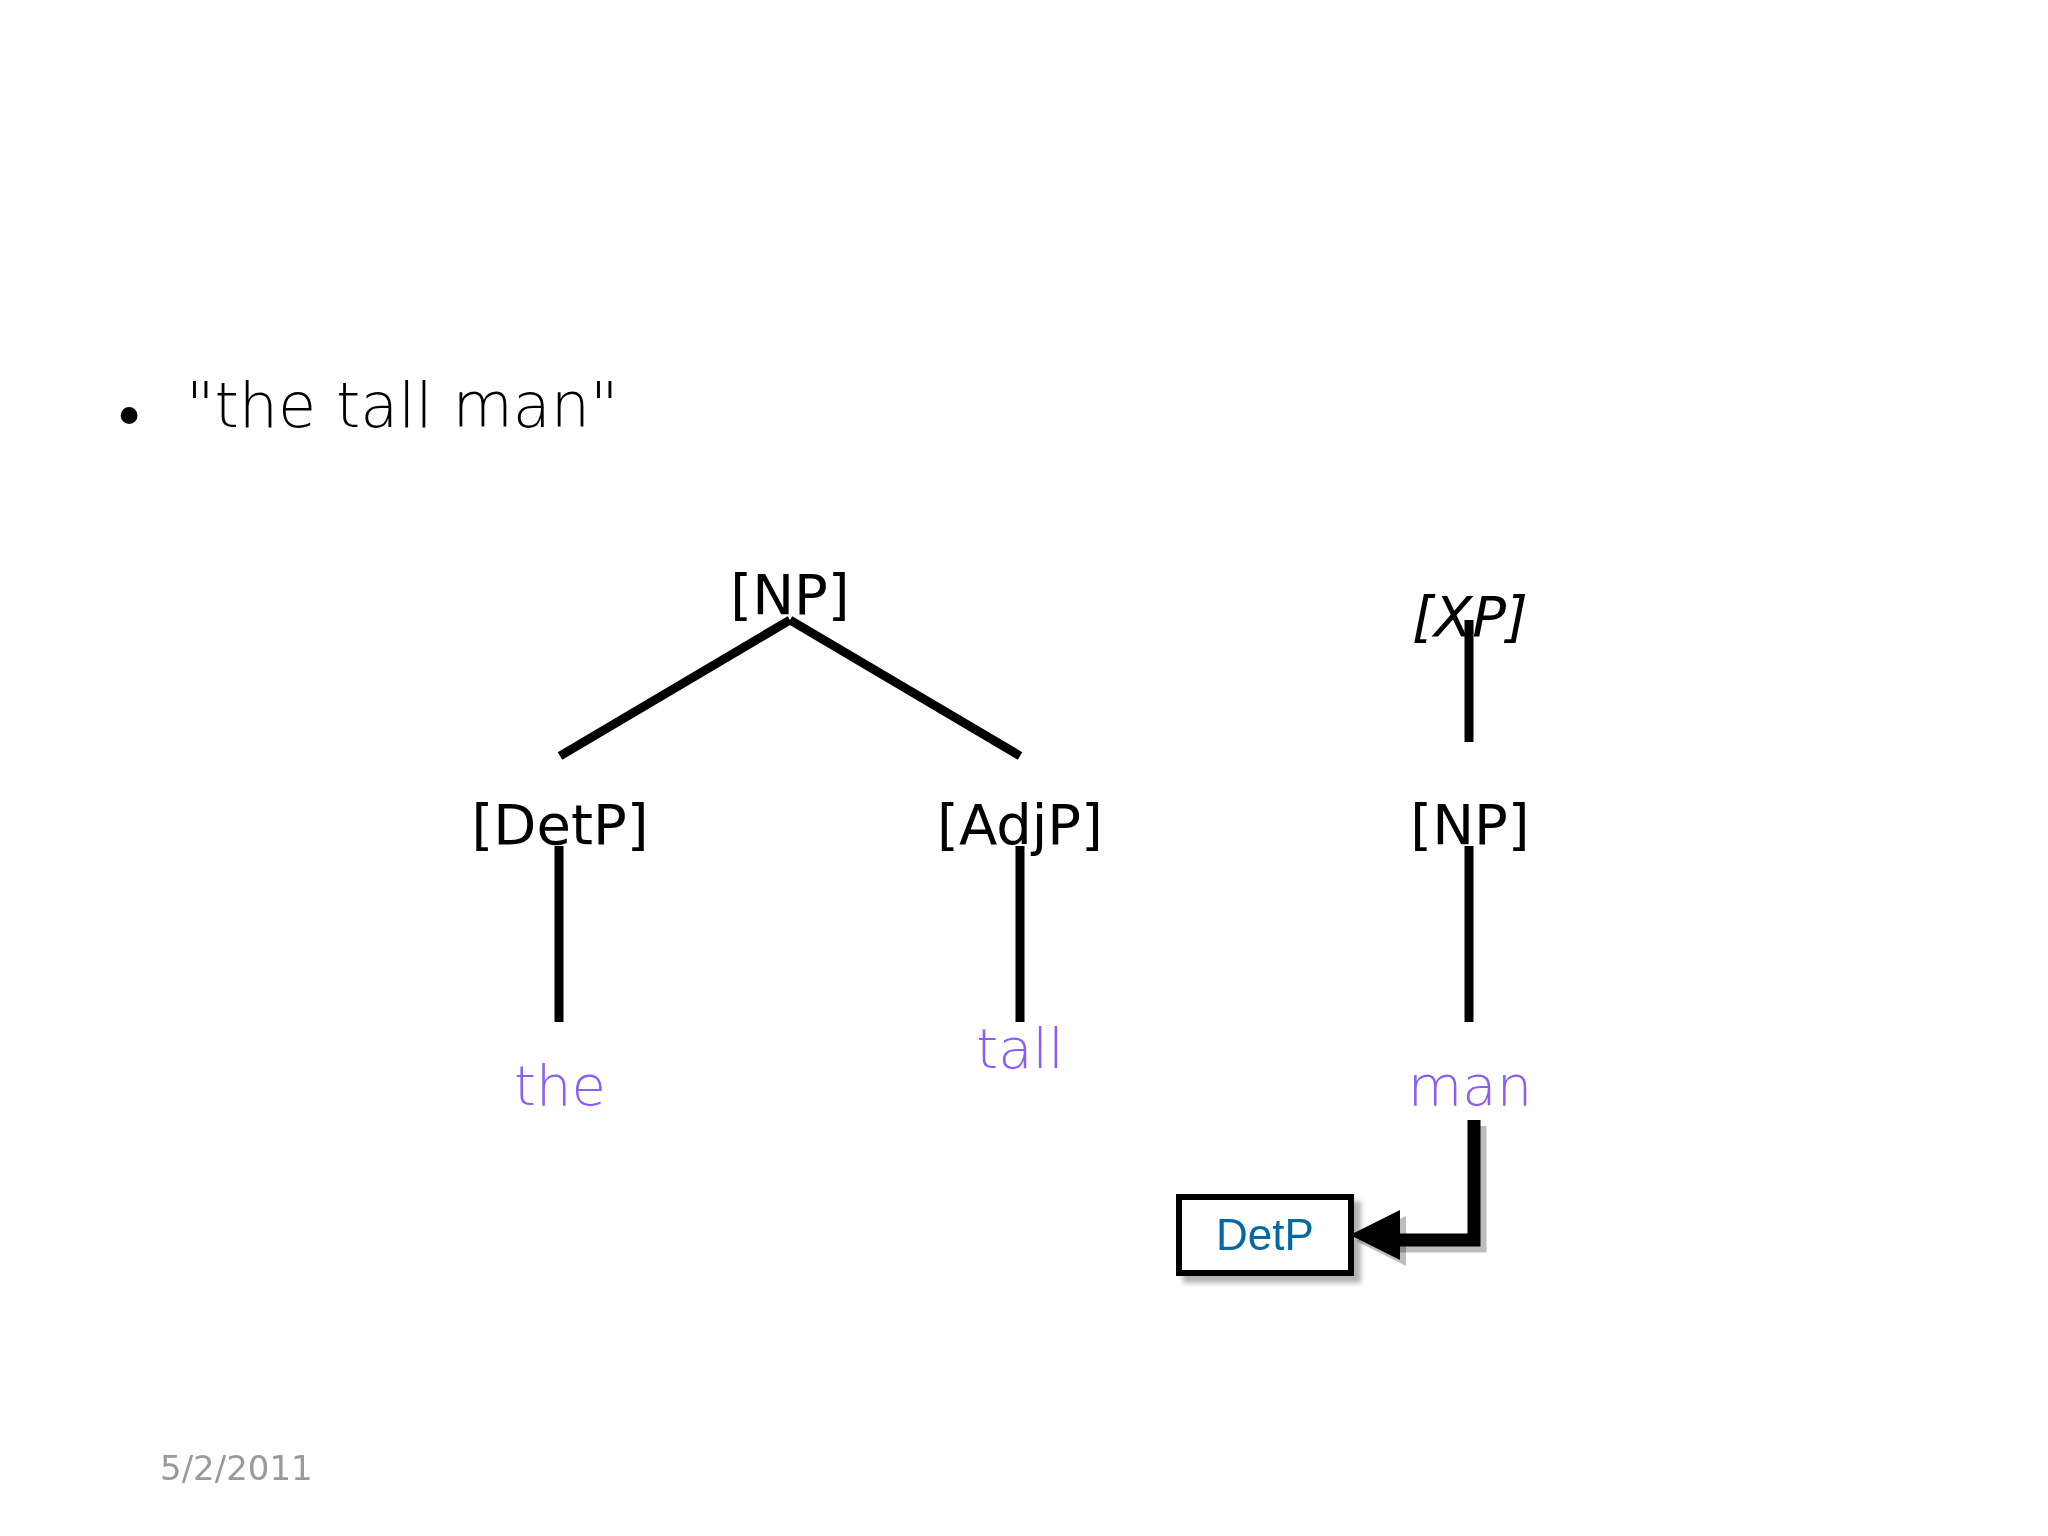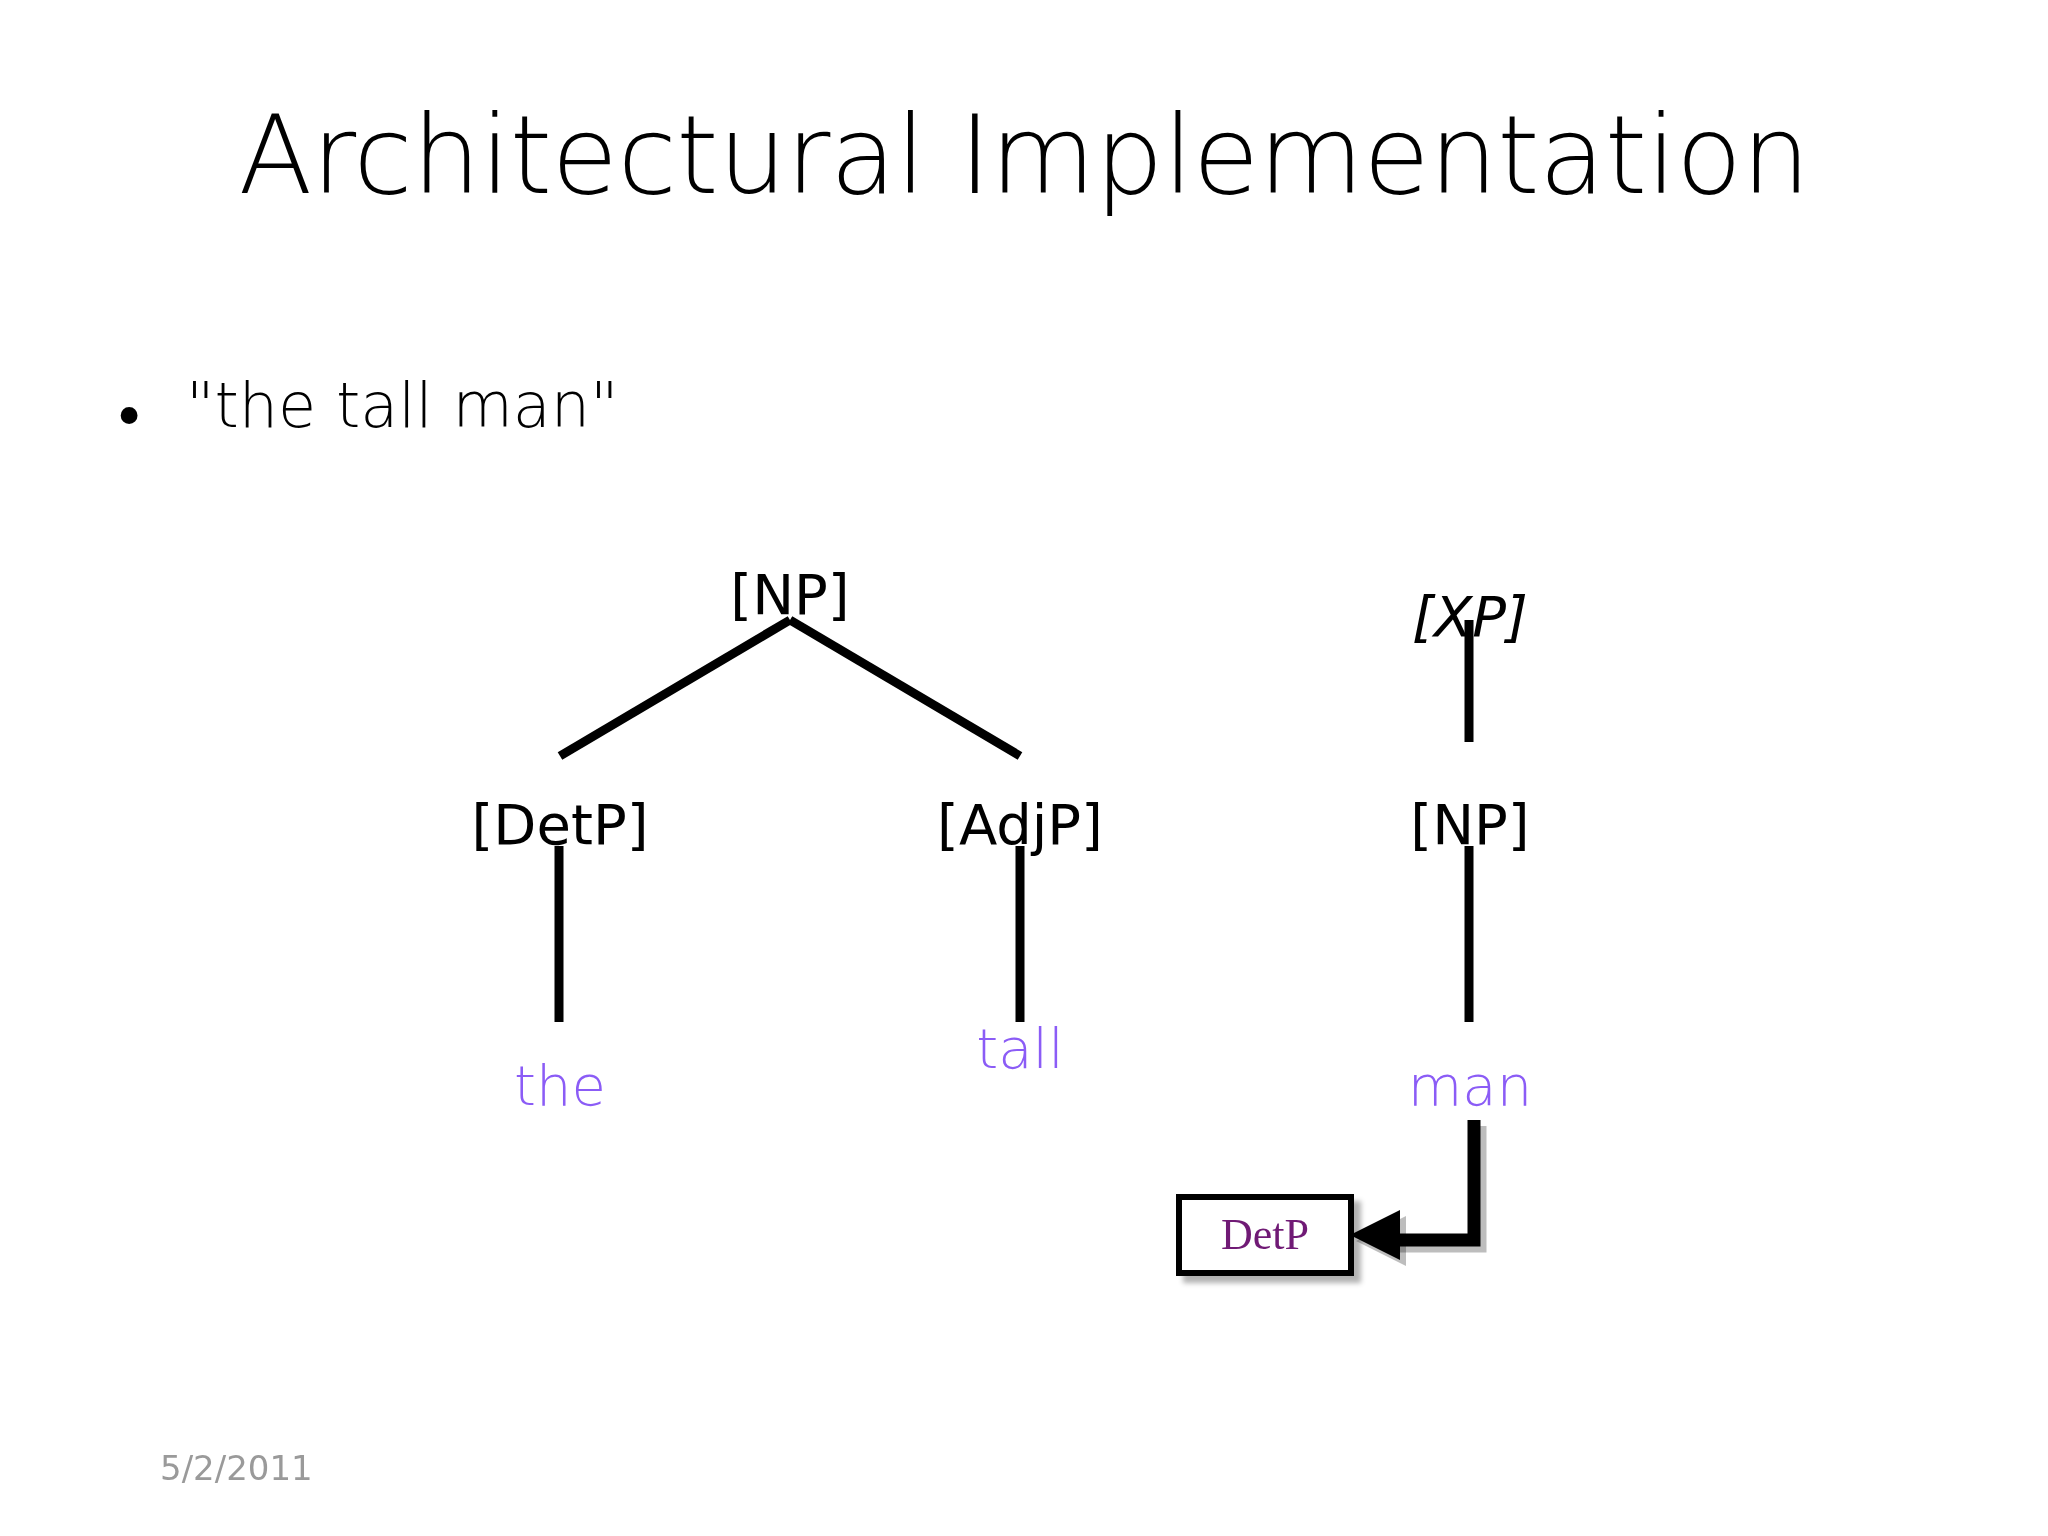--- a/index.html
+++ b/index.html
@@ -94,24 +94,24 @@
     height: 82px;
     background: #ffffff;
     border: 6px solid #000000;
     box-sizing: border-box;
     box-shadow: 7px 7px 5px rgba(0, 0, 0, 0.30);
     display: flex;
     align-items: center;
     justify-content: center;
   }
   #detp-box-label {
-    font-family: Liberation Serif, serif;
+    font-family: Liberation Sans, sans-serif;
     font-size: 44px;
     font-weight: 400;
-    color: #701a75;
+    color: #0369a1;
     line-height: 1;
   }
 
   
   #footer-date {
     position: absolute;
     left: 120px;
     top: 1448px;
     font-family: "DejaVu Sans", "Liberation Sans", sans-serif;
     font-size: 34px;
@@ -119,21 +119,20 @@
     color: #9a9a9a;
     white-space: nowrap;
     margin-left: 40px;
   }
 </style>
 </head>
 <body>
 
 <div id="slide">
 
-  <div id="title">Architectural Implementation</div>
 
   <div id="bullet-row">
     <span id="bullet-glyph">•</span>
     <span id="bullet-text">"the tall man"</span>
   </div>
 
   <svg id="tree-svg" viewBox="0 0 2048 1536">
 
     <line x1="790" y1="620" x2="560" y2="756" stroke="#000000" stroke-width="9" stroke-linecap="butt"></line>
     <line x1="790" y1="620" x2="1020" y2="756" stroke="#000000" stroke-width="9" stroke-linecap="butt"></line>

